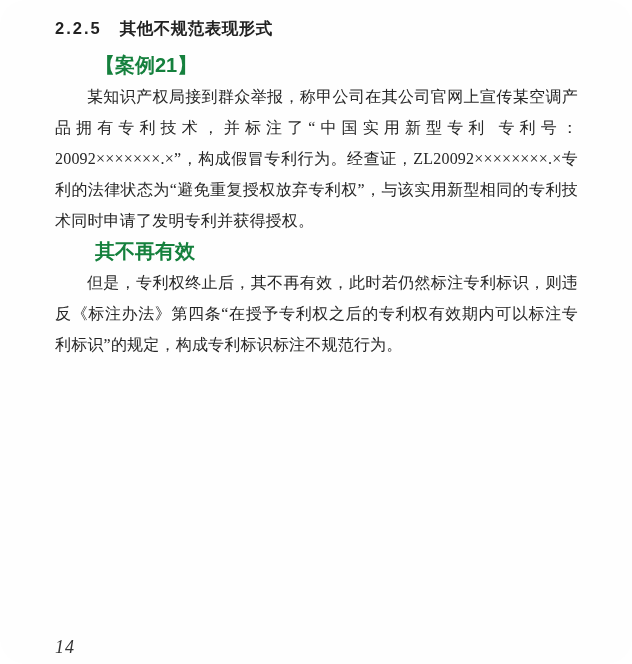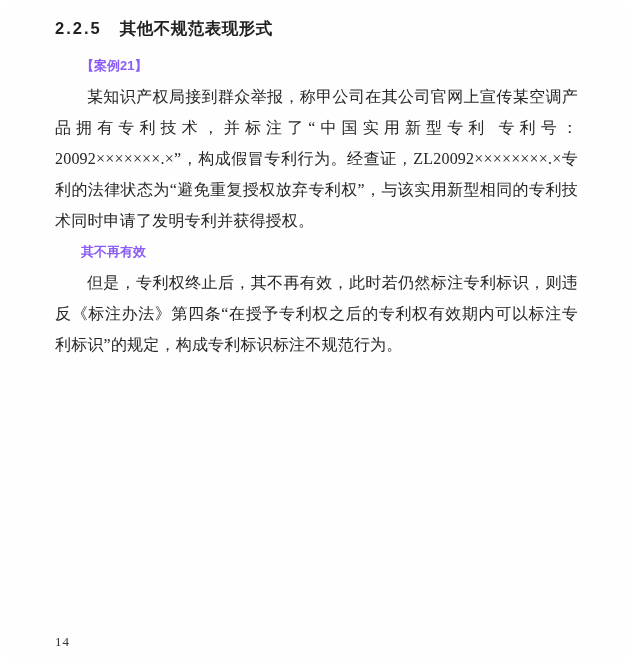--- a/index.html
+++ b/index.html
@@ -44,33 +44,34 @@
     text-align: justify;
     text-justify: inter-ideograph;
     text-indent: 2em;
     color: #262626;
     letter-spacing: 0.2px;
   }
 
   .bold-line {
     font-family: "Liberation Sans", "DejaVu Sans", sans-serif;
     font-weight: 700;
-    font-size: 13px;
+    font-size: 20px;
     line-height: 31px;
     text-indent: 2em;
-    color: #8b5cf6;
+    color: #15803d;
   }
 
   .page-number {
     position: absolute;
     left: 55px;
-    bottom: 14px;
-    font-size: 13px;
+    bottom: 6px;
+    font-size: 18px;
     color: #333;
     letter-spacing: 1px;
+    font-style: italic;
   }
 </style>
 </head>
 <body>
 
 <div class="page">
 
   <h2 class="section-heading">
     <span class="section-number">2.2.5</span><span>其他不规范表现形式</span>
   </h2>

